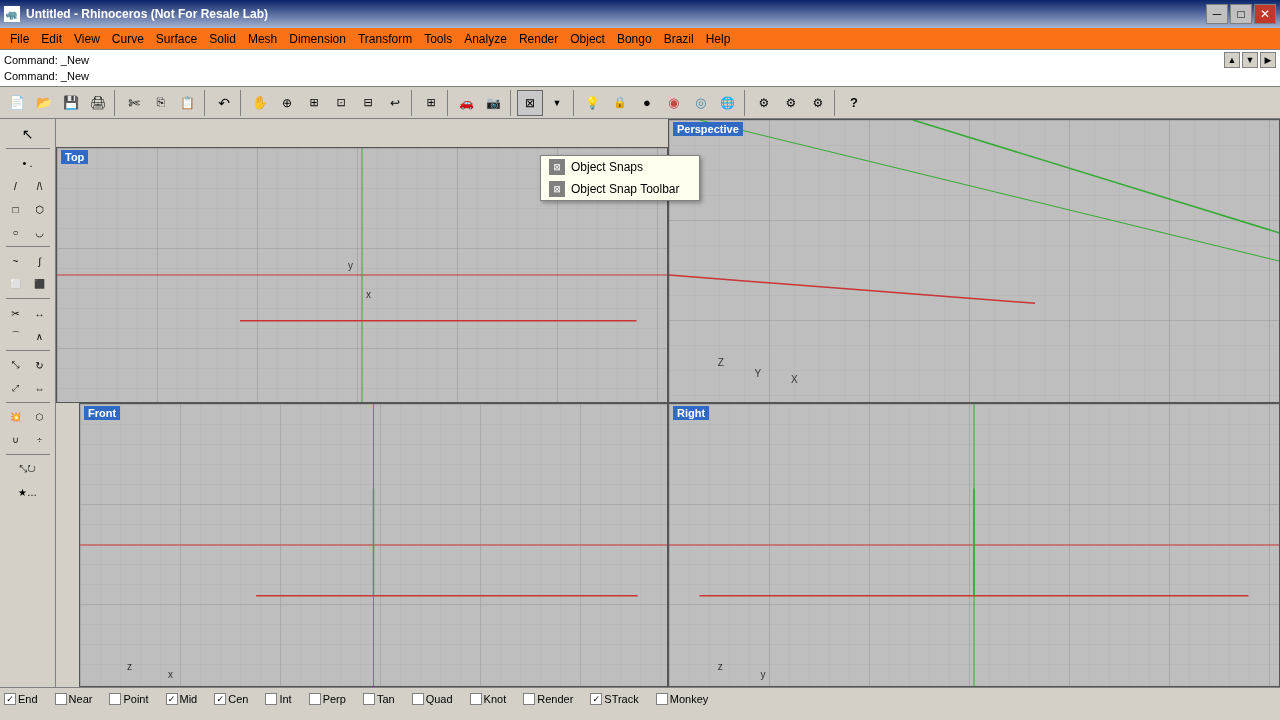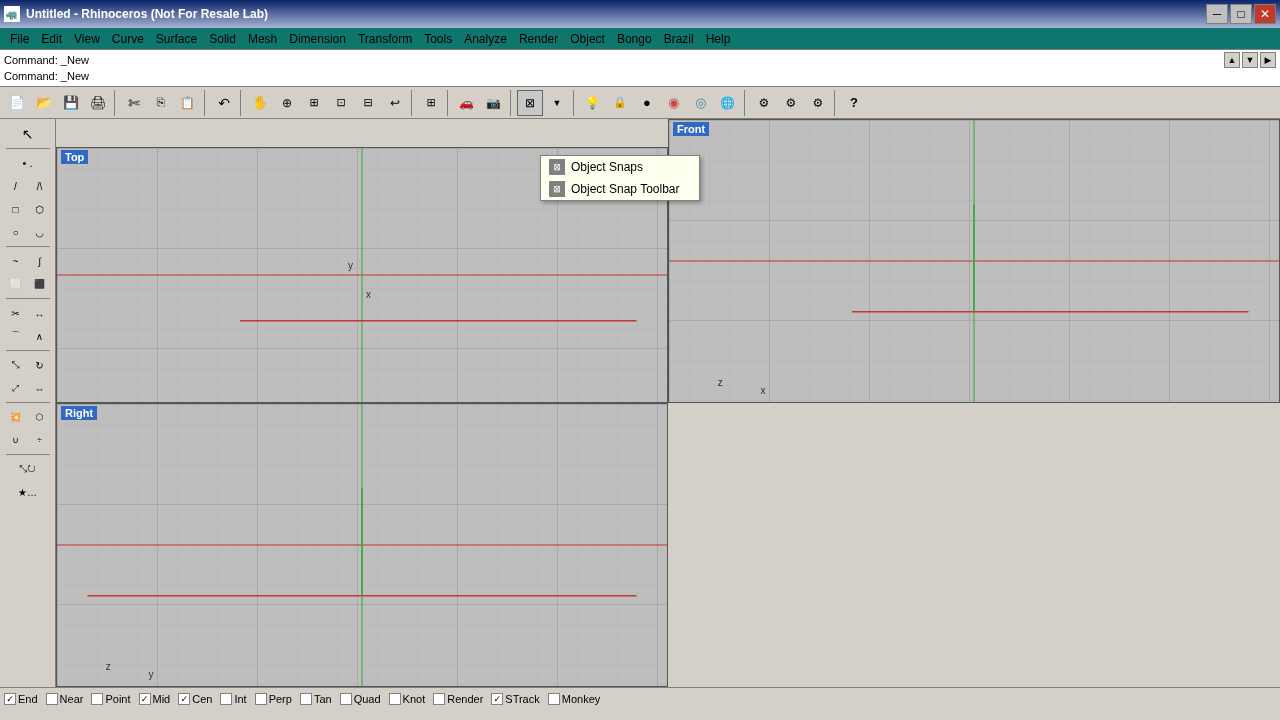--- a/index.html
+++ b/index.html
@@ -11,21 +11,21 @@
       display: flex; align-items: center; justify-content: space-between; padding: 0 4px;
     }
     #title-bar-left { display: flex; align-items: center; gap: 6px; }
     #title-icon { width: 16px; height: 16px; background: #fff; display: flex; align-items: center; justify-content: center; font-size: 10px; }
     #title-text { color: #fff; font-size: 12px; font-weight: bold; }
     #title-controls { display: flex; gap: 2px; }
     .title-btn { width: 22px; height: 20px; background: #c0c0c0; border: 1px solid #808080; display: flex; align-items: center; justify-content: center; font-size: 12px; cursor: pointer; }
 
     
     #menu-bar {
-      width: 100%; height: 22px; background: #0f766e; display: flex; align-items: center;
+      width: 100%; height: 22px; background: #f97316; display: flex; align-items: center;
       padding: 0 4px; border-bottom: 1px solid #808080;
     }
     .menu-item { padding: 2px 6px; font-size: 12px; cursor: pointer; }
 
     
     #command-area {
       width: 100%; background: #fff; border-bottom: 1px solid #808080;
       padding: 2px 4px;
     }
     .cmd-line { font-size: 11px; color: #000; line-height: 16px; }
@@ -72,21 +72,21 @@
       position: absolute; top: 2px; left: 4px; font-size: 11px; font-weight: bold;
       background: #316ac5; color: #fff; padding: 1px 4px; z-index: 2;
     }
 
     
     .grid-svg { width: 100%; height: 100%; position: absolute; }
 
     
     #status-bar {
       width: 100%; height: 22px; background: #d4d0c8; border-top: 1px solid #808080;
-      display: flex; align-items: center; padding: 0 4px; gap: 8px; font-size: 11px;
+      display: flex; align-items: center; padding: 0 4px; gap: 17px; font-size: 11px;
     }
     .snap-item { display: flex; align-items: center; gap: 2px; }
     .snap-cb { width: 12px; height: 12px; border: 1px solid #808080; background: #fff; display: flex; align-items: center; justify-content: center; font-size: 9px; cursor: pointer; }
     .snap-cb.checked { background: #fff; }
     .snap-cb.checked::after { content: '✓'; font-size: 9px; color: #000; }
 
     
     #snap-dropdown {
       position: absolute; top: 155px; left: 540px; background: #fffff0;
       border: 1px solid #808080; z-index: 100; min-width: 160px;
@@ -266,22 +266,46 @@
         <line x1="0%" y1="50%" x2="100%" y2="50%" stroke="#cc3333" stroke-width="1"></line>
         <line x1="50%" y1="0%" x2="50%" y2="100%" stroke="#33aa33" stroke-width="1"></line>
 
         <line x1="30%" y1="68%" x2="95%" y2="68%" stroke="#cc3333" stroke-width="1.5"></line>
       </svg>
 
       <div class="axis-label" style="bottom:40%;left:calc(50% + 4px);">x</div>
       <div class="axis-label" style="bottom:calc(50% + 4px);left:calc(50% - 14px);">y</div>
     </div>
 
-
     <div class="viewport" style="position:relative; background:#bebebe;">
+      <div class="vp-label" style="background:#316ac5;">Perspective</div>
+      <svg class="grid-svg" xmlns="http://www.w3.org/2000/svg">
+        <defs>
+          <pattern id="grid-persp" width="25" height="25" patternUnits="userSpaceOnUse">
+            <path d="M 25 0 L 0 0 0 25" fill="none" stroke="#aaa" stroke-width="0.5"></path>
+          </pattern>
+          <pattern id="grid-persp-major" width="100" height="100" patternUnits="userSpaceOnUse">
+            <rect width="100" height="100" fill="url(#grid-persp)"></rect>
+            <path d="M 100 0 L 0 0 0 100" fill="none" stroke="#999" stroke-width="1"></path>
+          </pattern>
+        </defs>
+        <rect width="100%" height="100%" fill="url(#grid-persp-major)"></rect>
+
+        <line x1="0%" y1="55%" x2="60%" y2="65%" stroke="#cc3333" stroke-width="1.5"></line>
+
+        <line x1="40%" y1="0%" x2="100%" y2="40%" stroke="#33aa33" stroke-width="1.5"></line>
+        <line x1="5%" y1="0%" x2="100%" y2="50%" stroke="#33aa33" stroke-width="1"></line>
+      </svg>
+
+      <div style="position:absolute; bottom:12%; left:8%; font-size:10px; color:#333;">Z</div>
+      <div style="position:absolute; bottom:8%; left:14%; font-size:10px; color:#333;">Y</div>
+      <div style="position:absolute; bottom:6%; left:20%; font-size:10px; color:#333;">X</div>
+    </div>
+
+    <div class="viewport" style="position:relative; background:#bebebe;margin-left:23px;">
       <div class="vp-label">Front</div>
       <svg class="grid-svg" xmlns="http://www.w3.org/2000/svg">
         <defs>
           <pattern id="grid-front" width="20" height="20" patternUnits="userSpaceOnUse">
             <path d="M 20 0 L 0 0 0 20" fill="none" stroke="#aaa" stroke-width="0.5"></path>
           </pattern>
           <pattern id="grid-front-major" width="100" height="100" patternUnits="userSpaceOnUse">
             <rect width="100" height="100" fill="url(#grid-front)"></rect>
             <path d="M 100 0 L 0 0 0 100" fill="none" stroke="#999" stroke-width="1"></path>
           </pattern>

